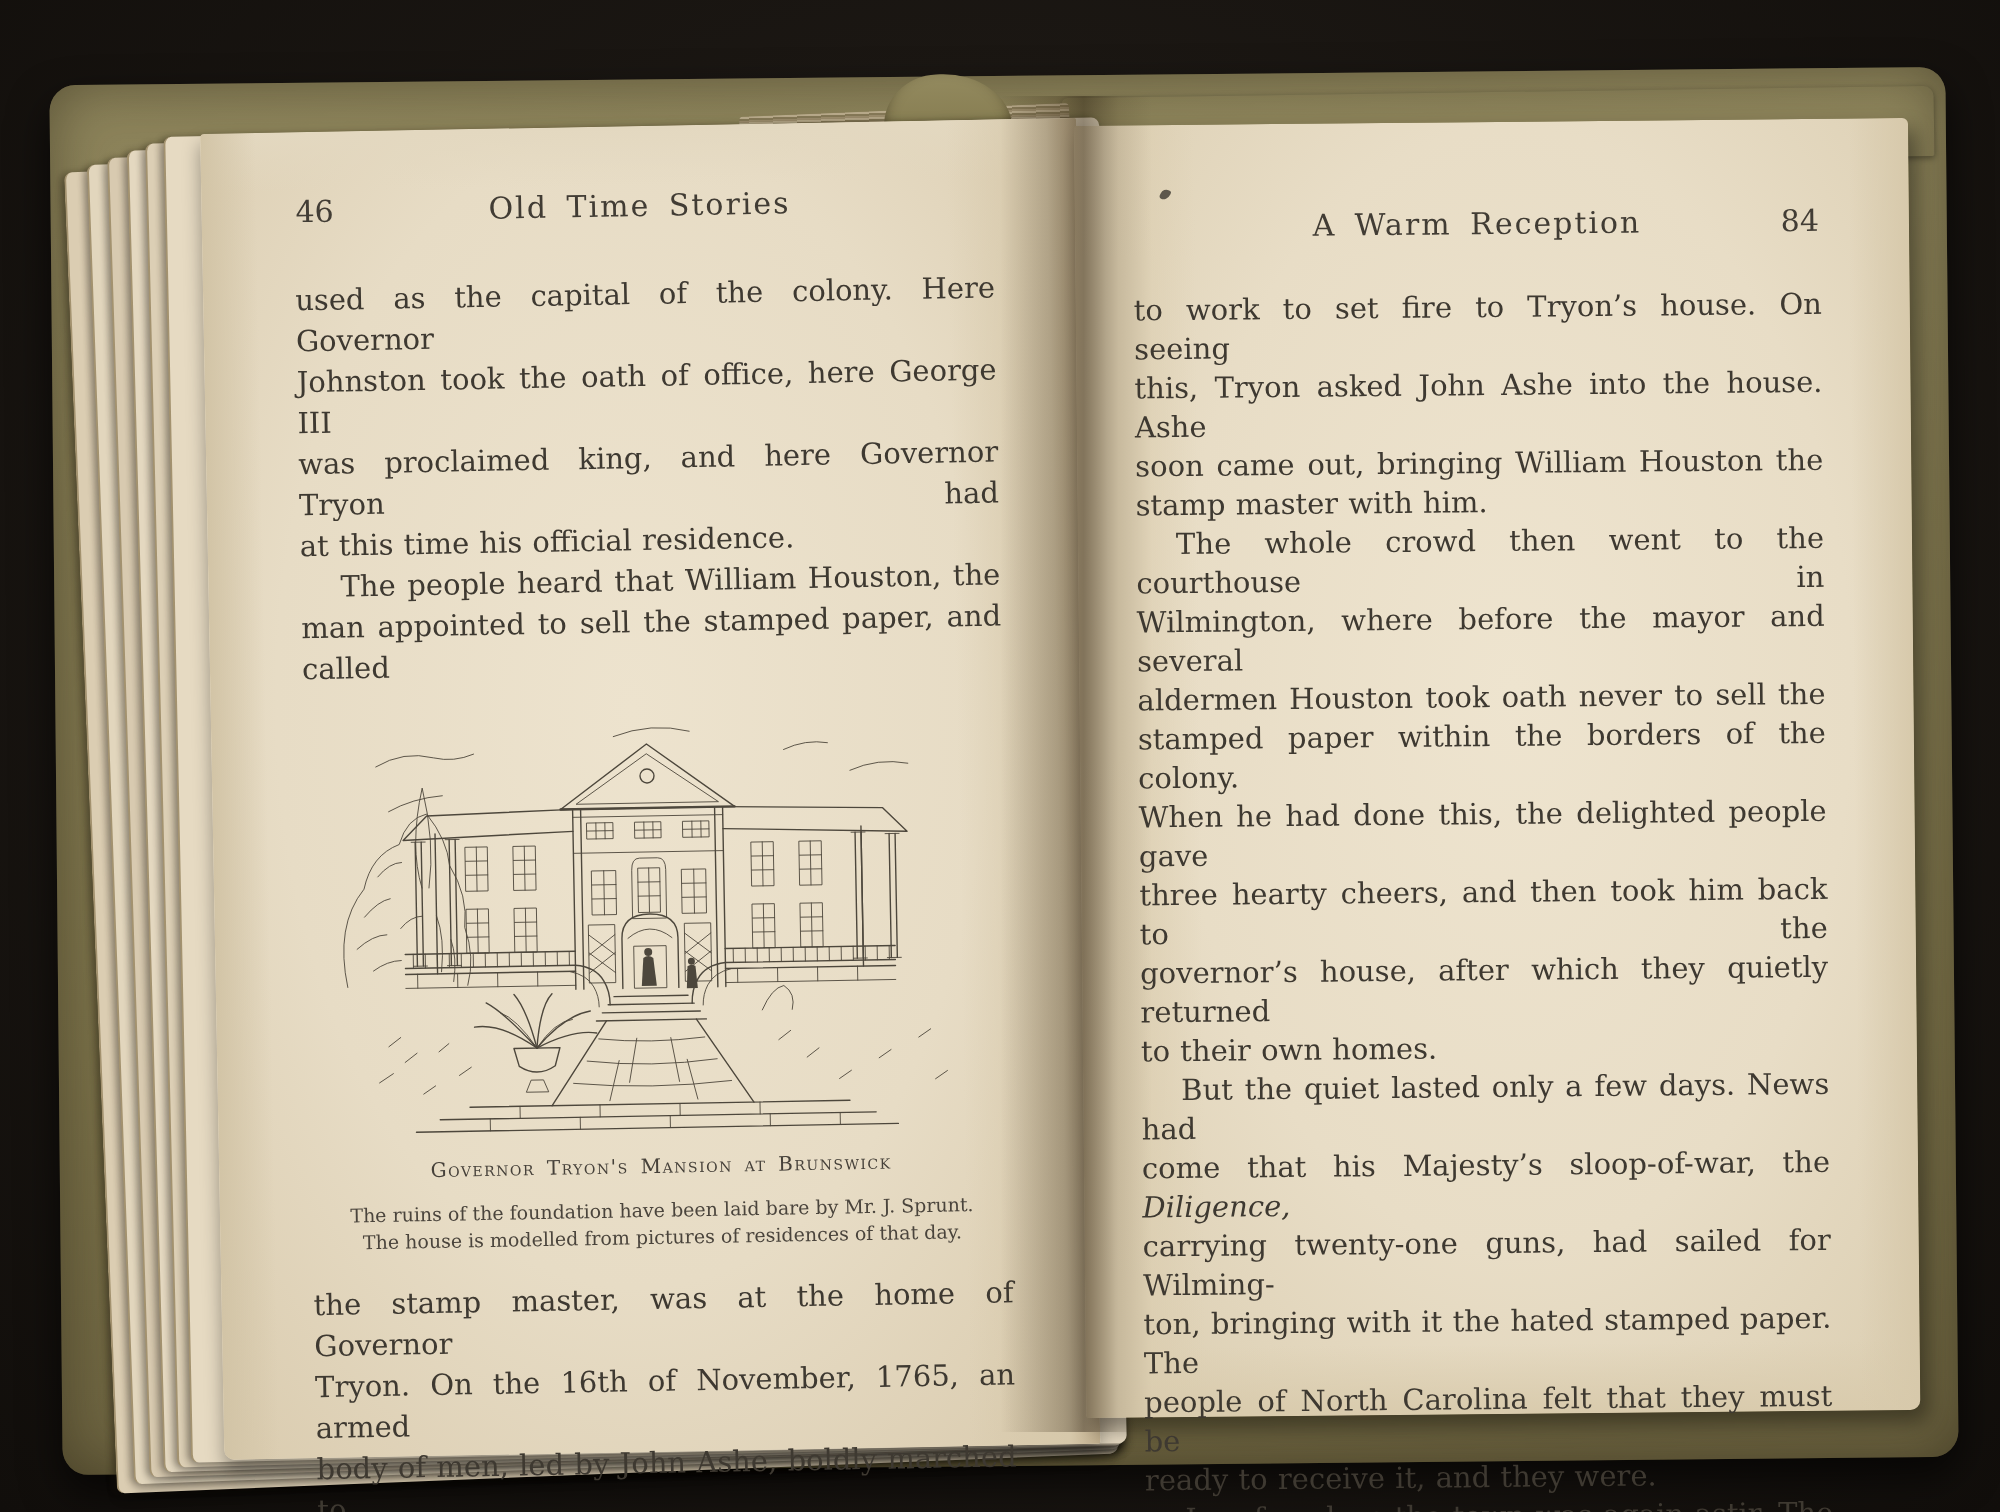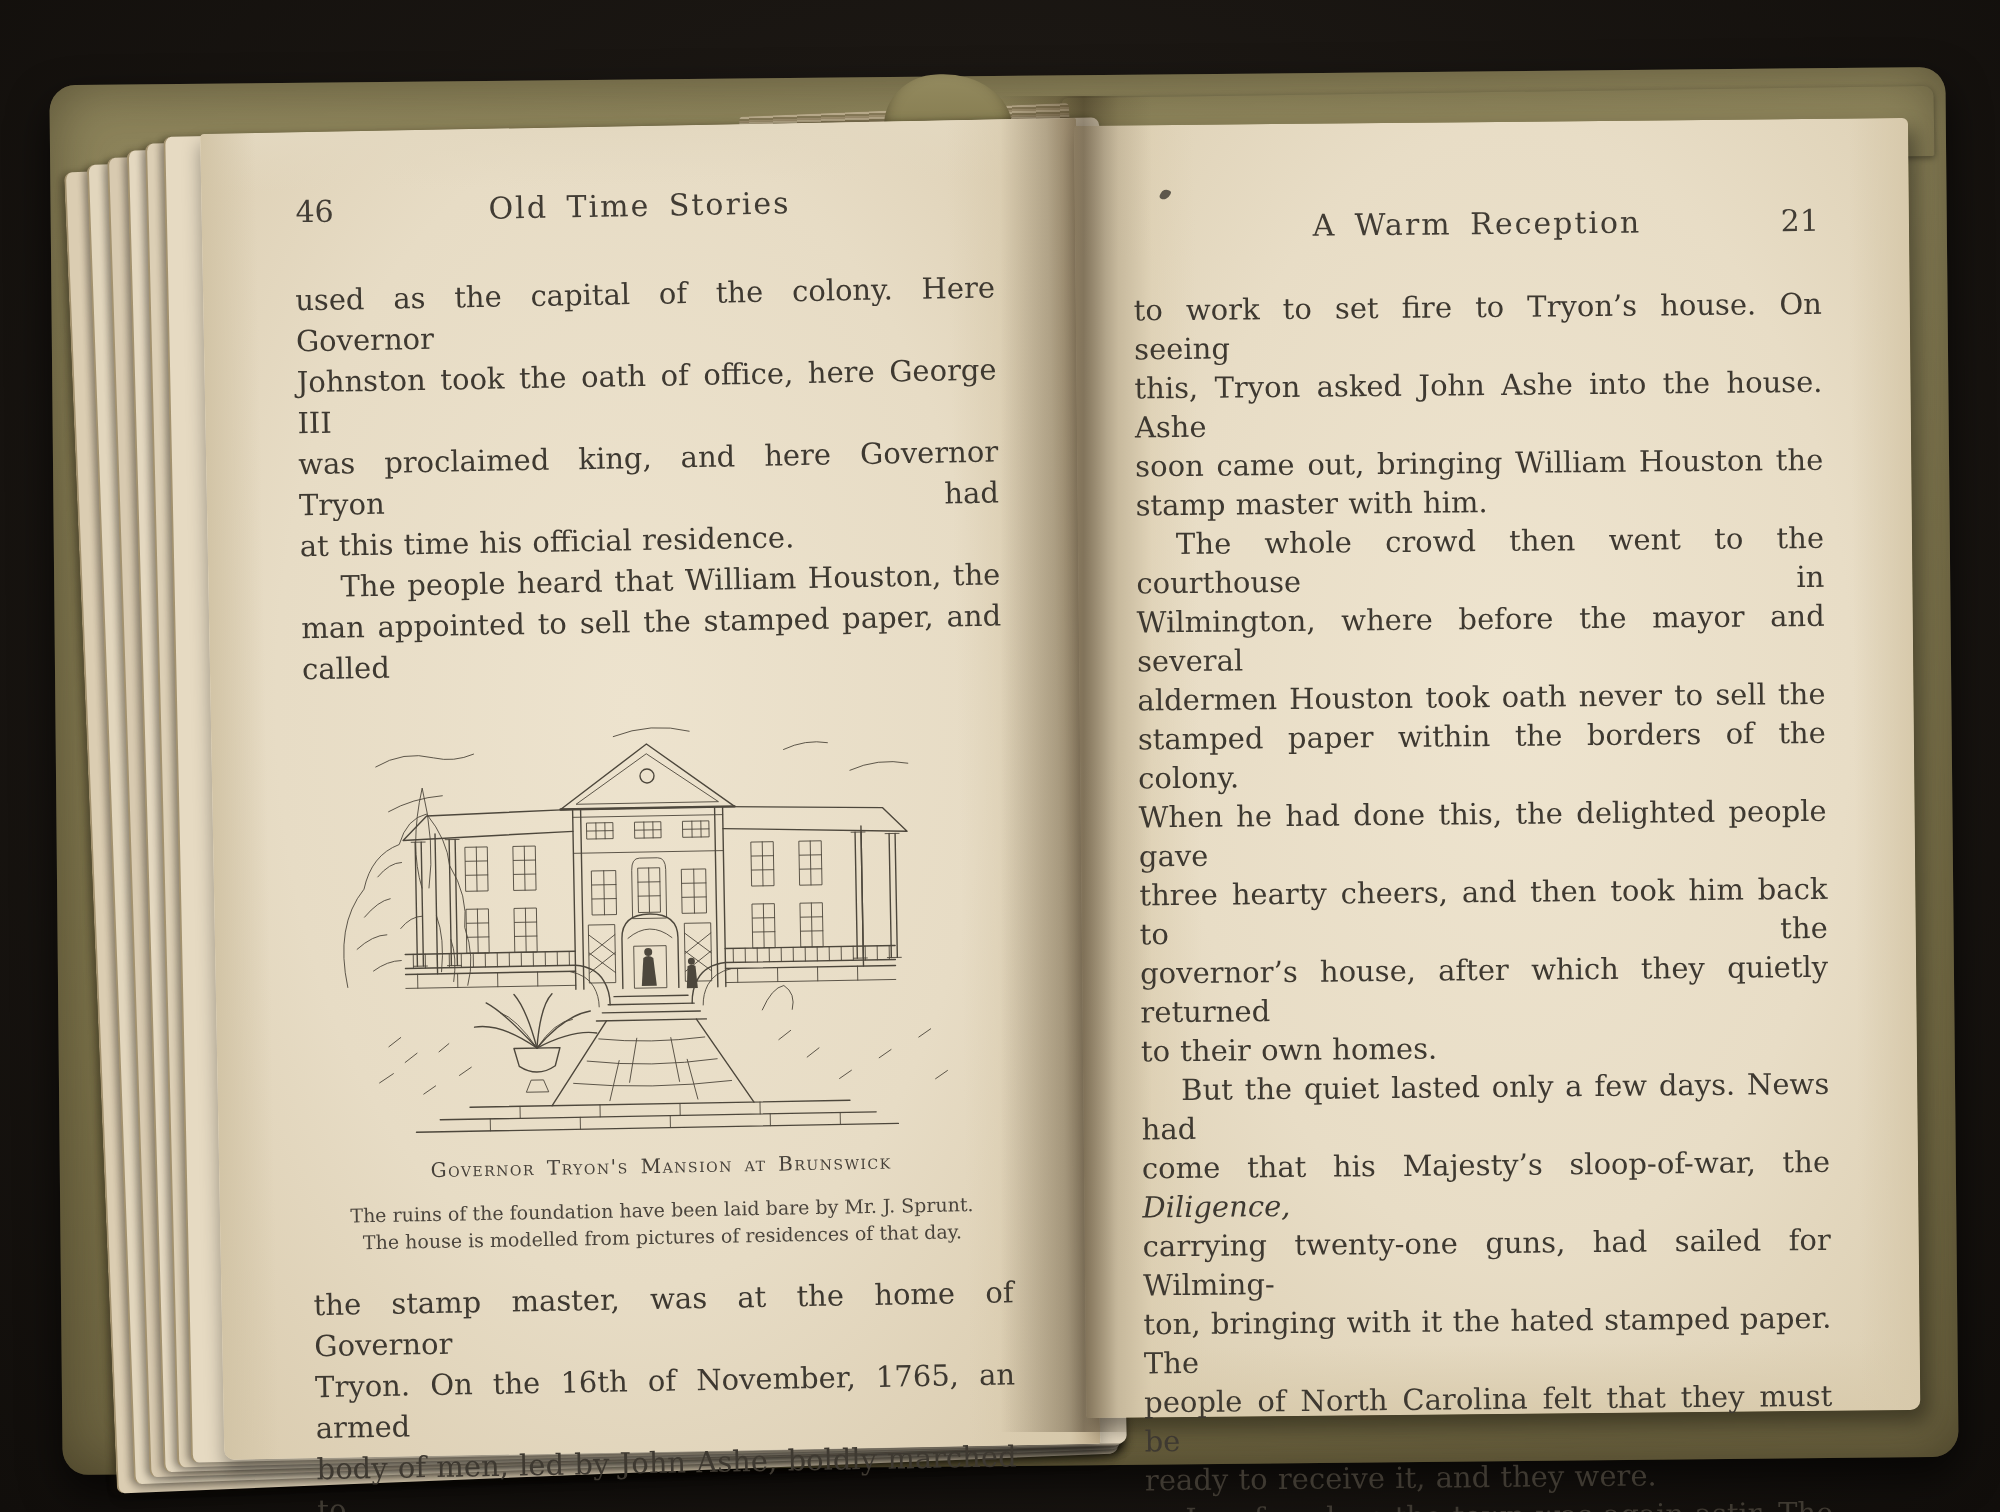--- a/index.html
+++ b/index.html
@@ -254,21 +254,21 @@
           <div class="tline"><span>Tryon. On the 16th of November, 1765, an armed</span></div>
           <div class="tline"><span>body of men, led by John Ashe, boldly marched to</span></div>
         </div>
     </div>
   </div>
 
   <div class="page right-page">
     <div class="speck"></div>
     <div class="header">
       <span class="running">A Warm Reception</span>
-      <span class="pagenum pn-right">21</span>
+      <span class="pagenum pn-right">84</span>
     </div>
     <div class="textcol">
       <div>
           <div class="tline"><span>to work to set fire to Tryon’s house. On seeing</span></div>
           <div class="tline"><span>this, Tryon asked John Ashe into the house. Ashe</span></div>
           <div class="tline"><span>soon came out, bringing William Houston the</span></div>
           <div class="tline endline"><span>stamp master with him.</span></div>
         </div>
       <div>
           <div class="tline indent"><span>The whole crowd then went to the courthouse in</span></div>

